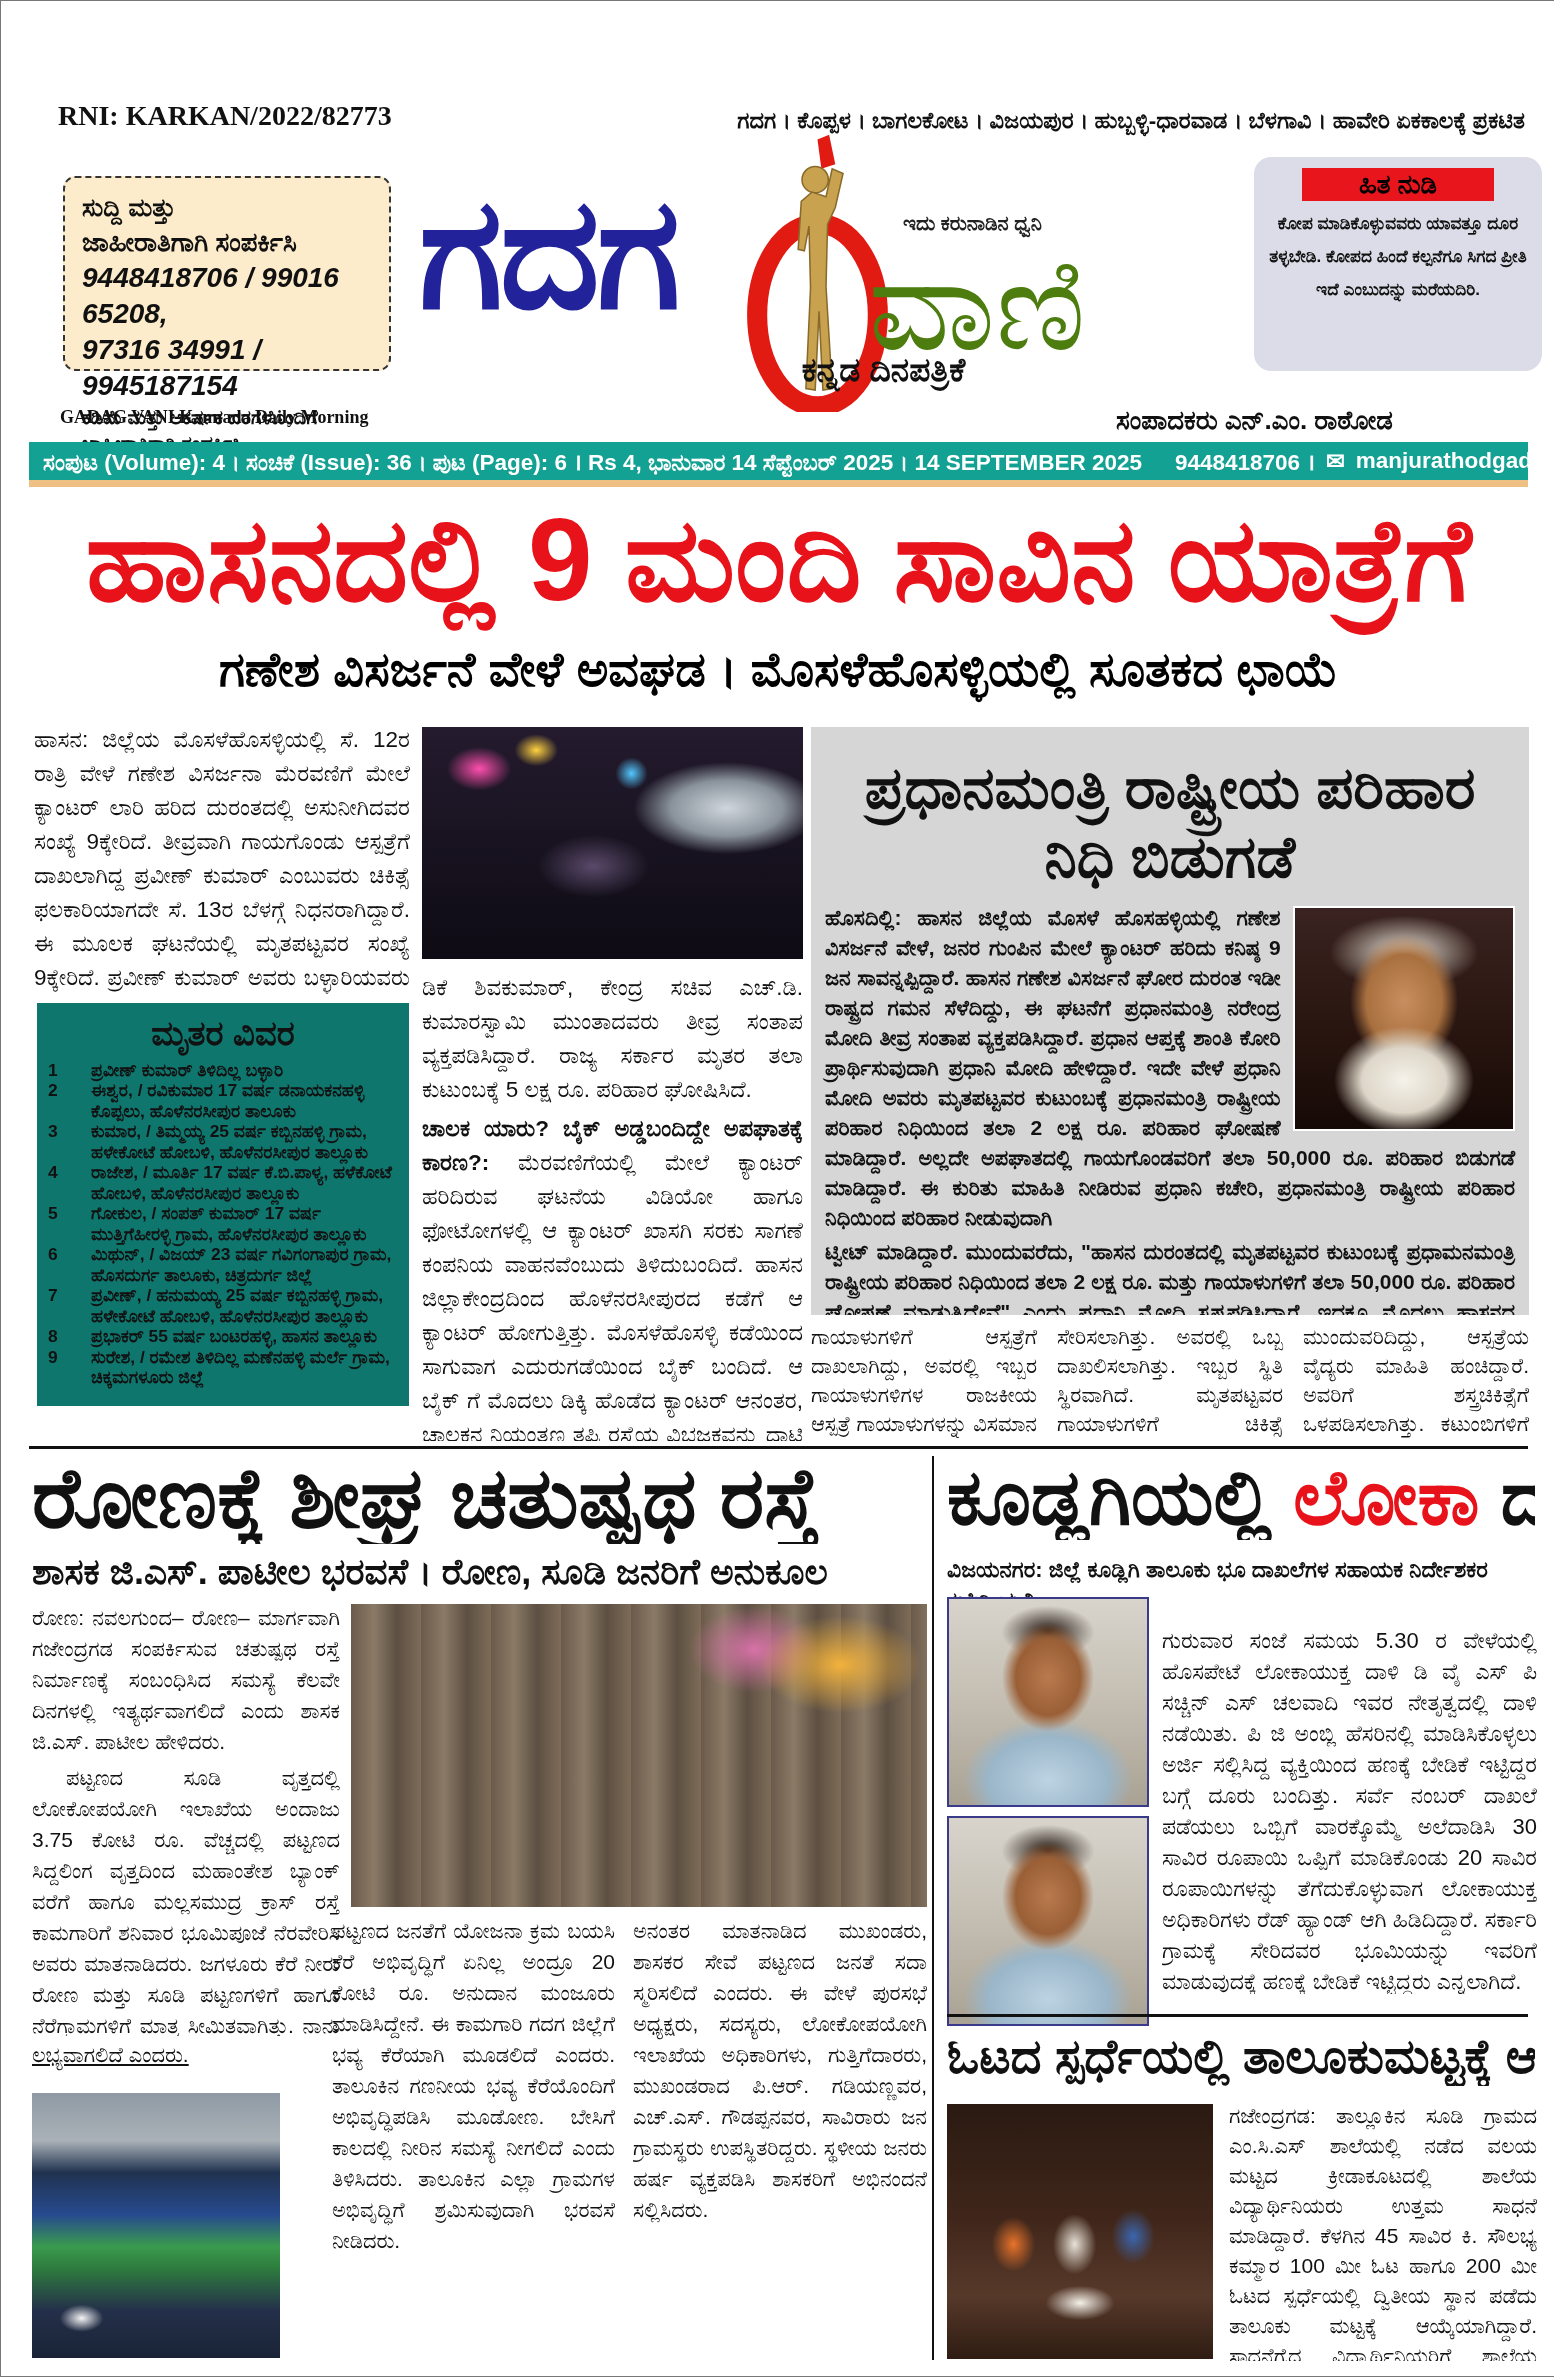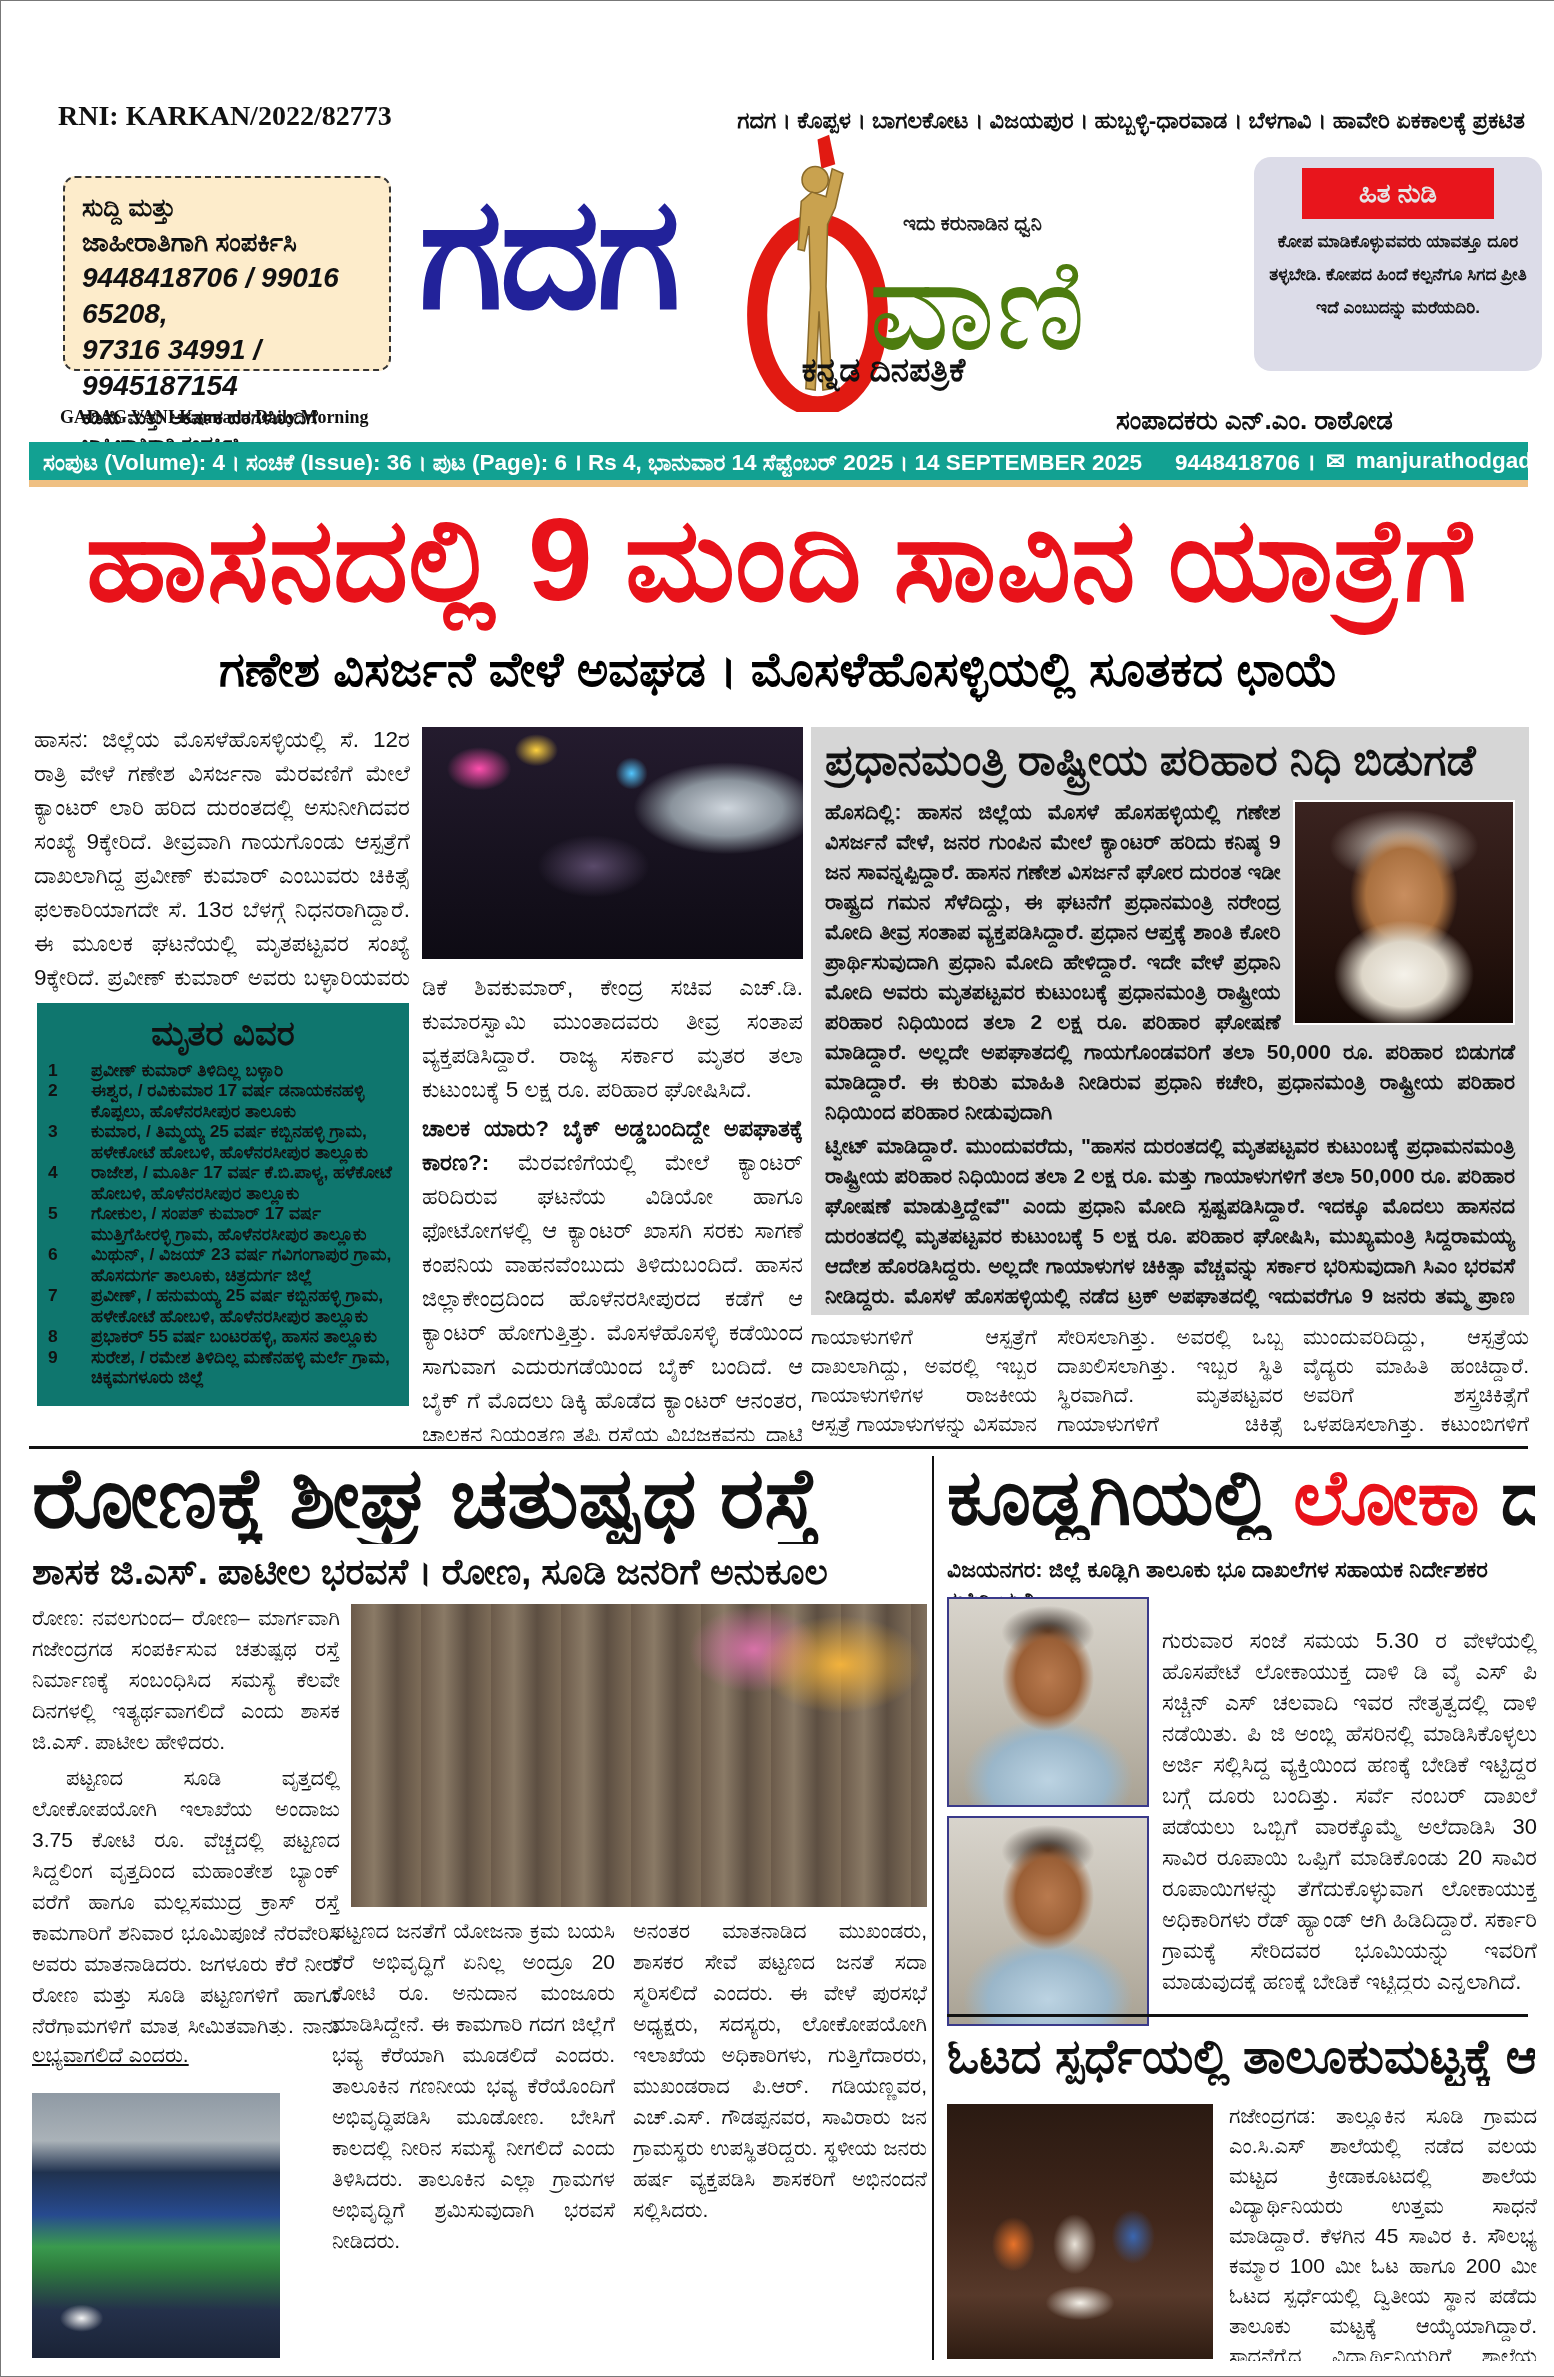--- a/index.html
+++ b/index.html
@@ -23,22 +23,22 @@
   .contact-box .sm{font-size:19.4px;font-weight:bold;line-height:26px;}
   .english-line{left:59px;top:406px;font-size:18px;font-weight:bold;}
   .mast-gadag{left:418px;top:175px;font-size:155px;line-height:155px;font-weight:bold;color:#22229a;letter-spacing:-3.1px;}
   .mast-vani{left:867px;top:240px;font-size:128px;line-height:128px;font-weight:normal;color:#4d7c0f;}
   .mast-slogan{left:902px;top:211px;font-size:20px;font-weight:bold;color:#222;}
   .daily-label{left:720px;top:350px;width:325px;text-align:center;font-size:33px;font-weight:bold;}
   .editor-line{left:1115px;top:404px;font-size:26px;font-weight:bold;}
   .statue{left:743px;top:132px;width:147px;height:279px;}
   .hita-box{left:1253px;top:156px;width:288px;height:214px;background:#dcdce8;border-radius:17px;
       padding:0 11px;box-sizing:border-box;text-align:center;}
-  .hita-label{margin:11px auto 6.2px auto;width:192px;background:#e8151c;color:#e5e5e5;
-      font-size:26px;font-weight:bold;padding:10px 0;}
+  .hita-label{margin:11px auto 6.2px auto;width:192px;background:#e8151c;color:#000000;
+      font-size:26px;font-weight:bold;padding:1px 0;}
   .hita-text{font-size:17px;font-weight:bold;line-height:33px;}
 
   
   .infobar{left:28px;top:441px;width:1499px;height:45px;background:#12a192;
       border-bottom:7.7px solid #efc083;color:#ffffff;font-weight:bold;font-size:22.5px;
       display:flex;align-items:center;gap:11px;padding:0 14px;box-sizing:border-box;white-space:nowrap;overflow:hidden;}
 
   
   .main-headline{left:0;top:497px;width:1555px;text-align:center;color:#e8121a;
       font-size:116px;line-height:124px;font-weight:bold;white-space:nowrap;}
@@ -57,21 +57,21 @@
       radial-gradient(70px 39px at 45% 60%,#5a4a6a 0%,rgba(30,25,40,0) 80%),
       linear-gradient(180deg,#241b2e 0%,#17121f 55%,#0e0b14 100%);
       margin-bottom:12.4px;}
   .victims-box{left:36px;top:1002px;width:372px;height:403px;background:#0f766e;
       padding:7.7px 11px;box-sizing:border-box;overflow:hidden;}
   .victims-title{text-align:center;font-size:34px;font-weight:bold;margin:3.1px 0 6.2px 0;}
   .vrow{font-size:17.4px;line-height:20.5px;font-weight:bold;display:flex;gap:3.1px;}
   .vnum{flex:0 0 40px;}
   .pm-box{left:810px;top:726px;width:718px;height:588px;background:#d6d6d6;
       padding:7.7px 14px;box-sizing:border-box;overflow:hidden;}
-  .pm-title{text-align:left;font-size:43px;font-weight:bold;margin:1px 0 11px 0;}
+  .pm-title{text-align:center;font-size:58px;font-weight:bold;margin:19px 0 11px 0;}
   .modi-photo{float:right;width:218px;height:221px;margin:3.1px 0 7.7px 12.4px;border:2.3px solid #fff;
       background:
       radial-gradient(70px 54px at 50% 78%,#f5f2ea 0%,#ddd6c8 60%,rgba(0,0,0,0) 100%),
       radial-gradient(54px 66px at 50% 42%,#c98e5f 0%,#a9703f 70%,rgba(0,0,0,0) 100%),
       radial-gradient(93px 46px at 50% 20%,#e9e4da 0%,rgba(0,0,0,0) 80%),
       linear-gradient(180deg,#3a2320 0%,#27140f 60%,#160a06 100%);}
   .pm-body{font-size:21px;line-height:30px;text-align:justify;font-weight:bold;}
   .after-pm{left:810px;top:1321px;width:718px;height:116px;column-count:3;column-gap:20px;
       font-size:21px;line-height:29px;text-align:justify;overflow:hidden;}
   .rule-h{left:28px;top:1445px;width:1499px;height:0;border-top:3.1px solid #111;}

